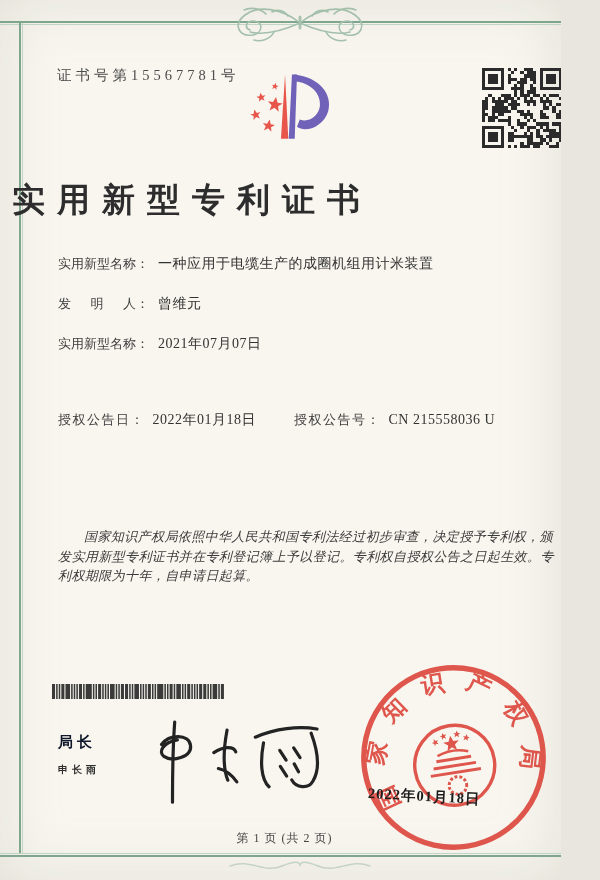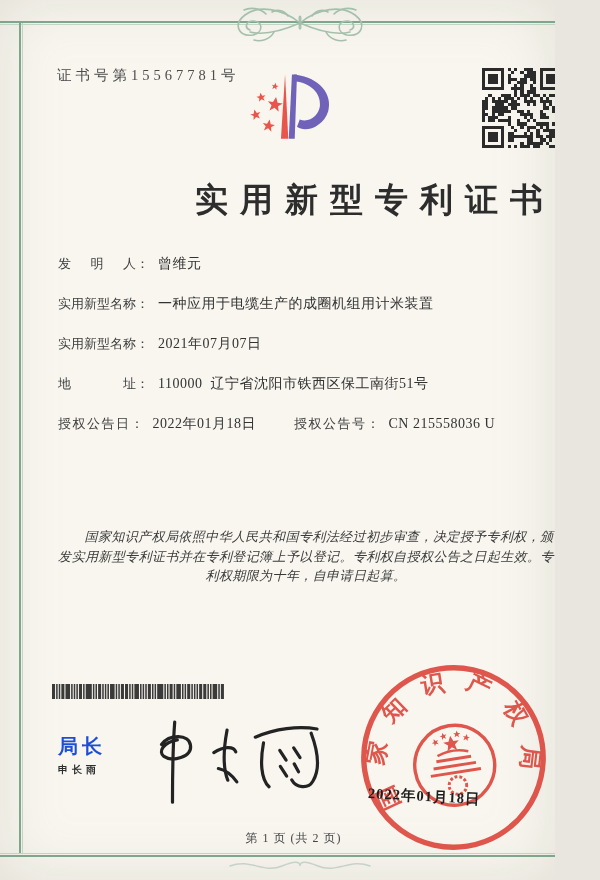--- a/index.html
+++ b/index.html
@@ -2,63 +2,64 @@
 <html><head>
 <meta charset="utf-8">
 <style>
   html,body{margin:0;padding:0;background:#e8e6df;}
   .page{
     position:relative;width:555px;height:880px;overflow:hidden;
     background:#f8f6ef;
     box-shadow:inset 0 0 60px rgba(170,168,150,.28);
     font-family:"Liberation Serif","DejaVu Serif",serif;
     color:#343434;
+    padding-left:6px;
   }
   
   .h-line{position:absolute;left:0;right:0;height:4px;}
   .h-line.top{top:21px;background:linear-gradient(to bottom,#7ea68c 0 2px,rgba(0,0,0,0) 2px 3px,#c0d5c6 3px 4px);}
   .h-line.bottom{top:853px;background:linear-gradient(to top,#7ea68c 0 2px,rgba(0,0,0,0) 2px 3px,#c0d5c6 3px 4px);}
   .v-line{position:absolute;top:23px;height:830px;width:4px;}
   .v-line.left{left:19px;background:linear-gradient(to right,#7ea68c 0 1.6px,rgba(0,0,0,0) 1.6px 2.6px,#c0d5c6 2.6px 3.6px);}
   .v-line.right{left:584px;background:linear-gradient(to left,#7ea68c 0 1.6px,rgba(0,0,0,0) 1.6px 2.6px,#c0d5c6 2.6px 3.6px);}
   .flourish-top{position:absolute;left:170px;top:0px;}
   .flourish-bottom{position:absolute;left:228px;top:857px;opacity:.5;}
   
   .cert-number{position:absolute;left:57px;top:66px;font-size:14.5px;letter-spacing:4px;color:#4c4c4c;}
   .logo{position:absolute;left:228px;top:58px;}
   .qr{position:absolute;left:482px;top:68px;width:80px;height:80px;}
   .qr rect{fill:#2b2b2b;}
-  .title{position:absolute;top:178px;left:0;width:100%;text-align:right;
+  .title{position:absolute;top:178px;left:0;width:100%;text-align:left;
     font-size:33px;font-weight:700;letter-spacing:12px;text-indent:12px;color:#2d2d2d;margin:0;}
   
   .fields{position:absolute;left:58px;top:254px;right:40px;}
   .frow{height:18px;line-height:18px;margin-bottom:22px;white-space:nowrap;}
   .flabel{display:inline-block;width:78px;font-size:13px;color:#3d3d3d;
     text-align:justify;text-align-last:justify;vertical-align:bottom;}
   .fcolon{font-size:13px;color:#3d3d3d;margin:0 9px 0 0;}
   .fvalue{font-size:14px;color:#333;letter-spacing:.5px;white-space:pre-wrap;}
-  .grant-pair{display:inline-block;}
+  .grant-pair{display:inline-block;margin-top:36px;}
   .grant-pair .glabel{font-size:13px;letter-spacing:1.5px;color:#3d3d3d;}
   .grant-pair+.grant-pair{margin-left:34px;}
   
   .paras{position:absolute;left:58px;top:527px;width:496px;}
   .paras p{margin:0;font-size:13px;line-height:19.5px;text-indent:2em;
-    color:#3a3a3a;font-style:italic;letter-spacing:.4px;text-align:center;}
+    color:#3a3a3a;font-style:italic;letter-spacing:.4px;}
   
   .barcode{position:absolute;left:52px;top:684px;width:173px;height:15px;}
   .barcode rect{fill:#3a3a3a;}
-  .signer-title{position:absolute;left:58px;top:733px;font-size:20px;font-weight:700;
-    letter-spacing:4px;font-family:"Liberation Sans","DejaVu Sans",sans-serif;color:#1d4ed8;}
+  .signer-title{position:absolute;left:58px;top:733px;font-size:15px;font-weight:700;
+    letter-spacing:4px;font-family:"Liberation Sans","DejaVu Sans",sans-serif;color:#0f172a;}
   .signer-name{position:absolute;left:58px;top:763px;font-size:10px;font-weight:700;
     letter-spacing:4px;font-family:"Liberation Sans","DejaVu Sans",sans-serif;color:#2e2e2e;}
   .signature{position:absolute;left:128px;top:708px;transform:rotate(-2deg);}
   .seal{position:absolute;left:356px;top:660px;transform:rotate(-9deg);opacity:.9;}
   .seal-date{position:absolute;left:368px;top:787px;font-size:14.5px;font-weight:700;
     letter-spacing:1px;color:#1d1d1d;transform:rotate(3deg);}
-  .footer{position:absolute;top:830px;left:16px;width:100%;text-align:center;
+  .footer{position:absolute;top:830px;left:4px;width:100%;text-align:center;
     font-size:12px;letter-spacing:1px;color:#444;white-space:pre;}
 </style>
 </head>
 <body>
 
 <div class="page">
 
   <div class="h-line top"></div>
   <div class="h-line bottom"></div>
   <div class="v-line left"></div>
@@ -435,30 +436,27 @@
       <rect x="17" y="24" width="1" height="1"></rect>
       <rect x="21" y="24" width="1" height="1"></rect>
       <rect x="22" y="24" width="1" height="1"></rect>
       <rect x="23" y="24" width="1" height="1"></rect>
     </svg>
 
   <h1 class="title">实用新型专利证书</h1>
 
   <div class="fields">
     <div class="frow">
+      <span class="flabel">实用新型名称</span><span class="fcolon">：</span><span class="fvalue">一种应用于电缆生产的成圈机组用计米装置</span>
+    </div>
+    <div class="frow">
       <span class="flabel">发明人</span><span class="fcolon">：</span><span class="fvalue">曾维元</span>
     </div>
     <div class="frow">
-      <span class="flabel">实用新型名称</span><span class="fcolon">：</span><span class="fvalue">一种应用于电缆生产的成圈机组用计米装置</span>
-    </div>
-    <div class="frow">
       <span class="flabel">实用新型名称</span><span class="fcolon">：</span><span class="fvalue">2021年07月07日</span>
-    </div>
-    <div class="frow">
-      <span class="flabel">地址</span><span class="fcolon">：</span><span class="fvalue">110000  辽宁省沈阳市铁西区保工南街51号</span>
     </div>
     <div class="frow">
       <span class="grant-pair">
         <span class="glabel">授权公告日</span><span class="fcolon">：</span><span class="fvalue">2022年01月18日</span>
       </span>
       <span class="grant-pair">
         <span class="glabel">授权公告号</span><span class="fcolon">：</span><span class="fvalue">CN 215558036 U</span>
       </span>
     </div>
   </div>

